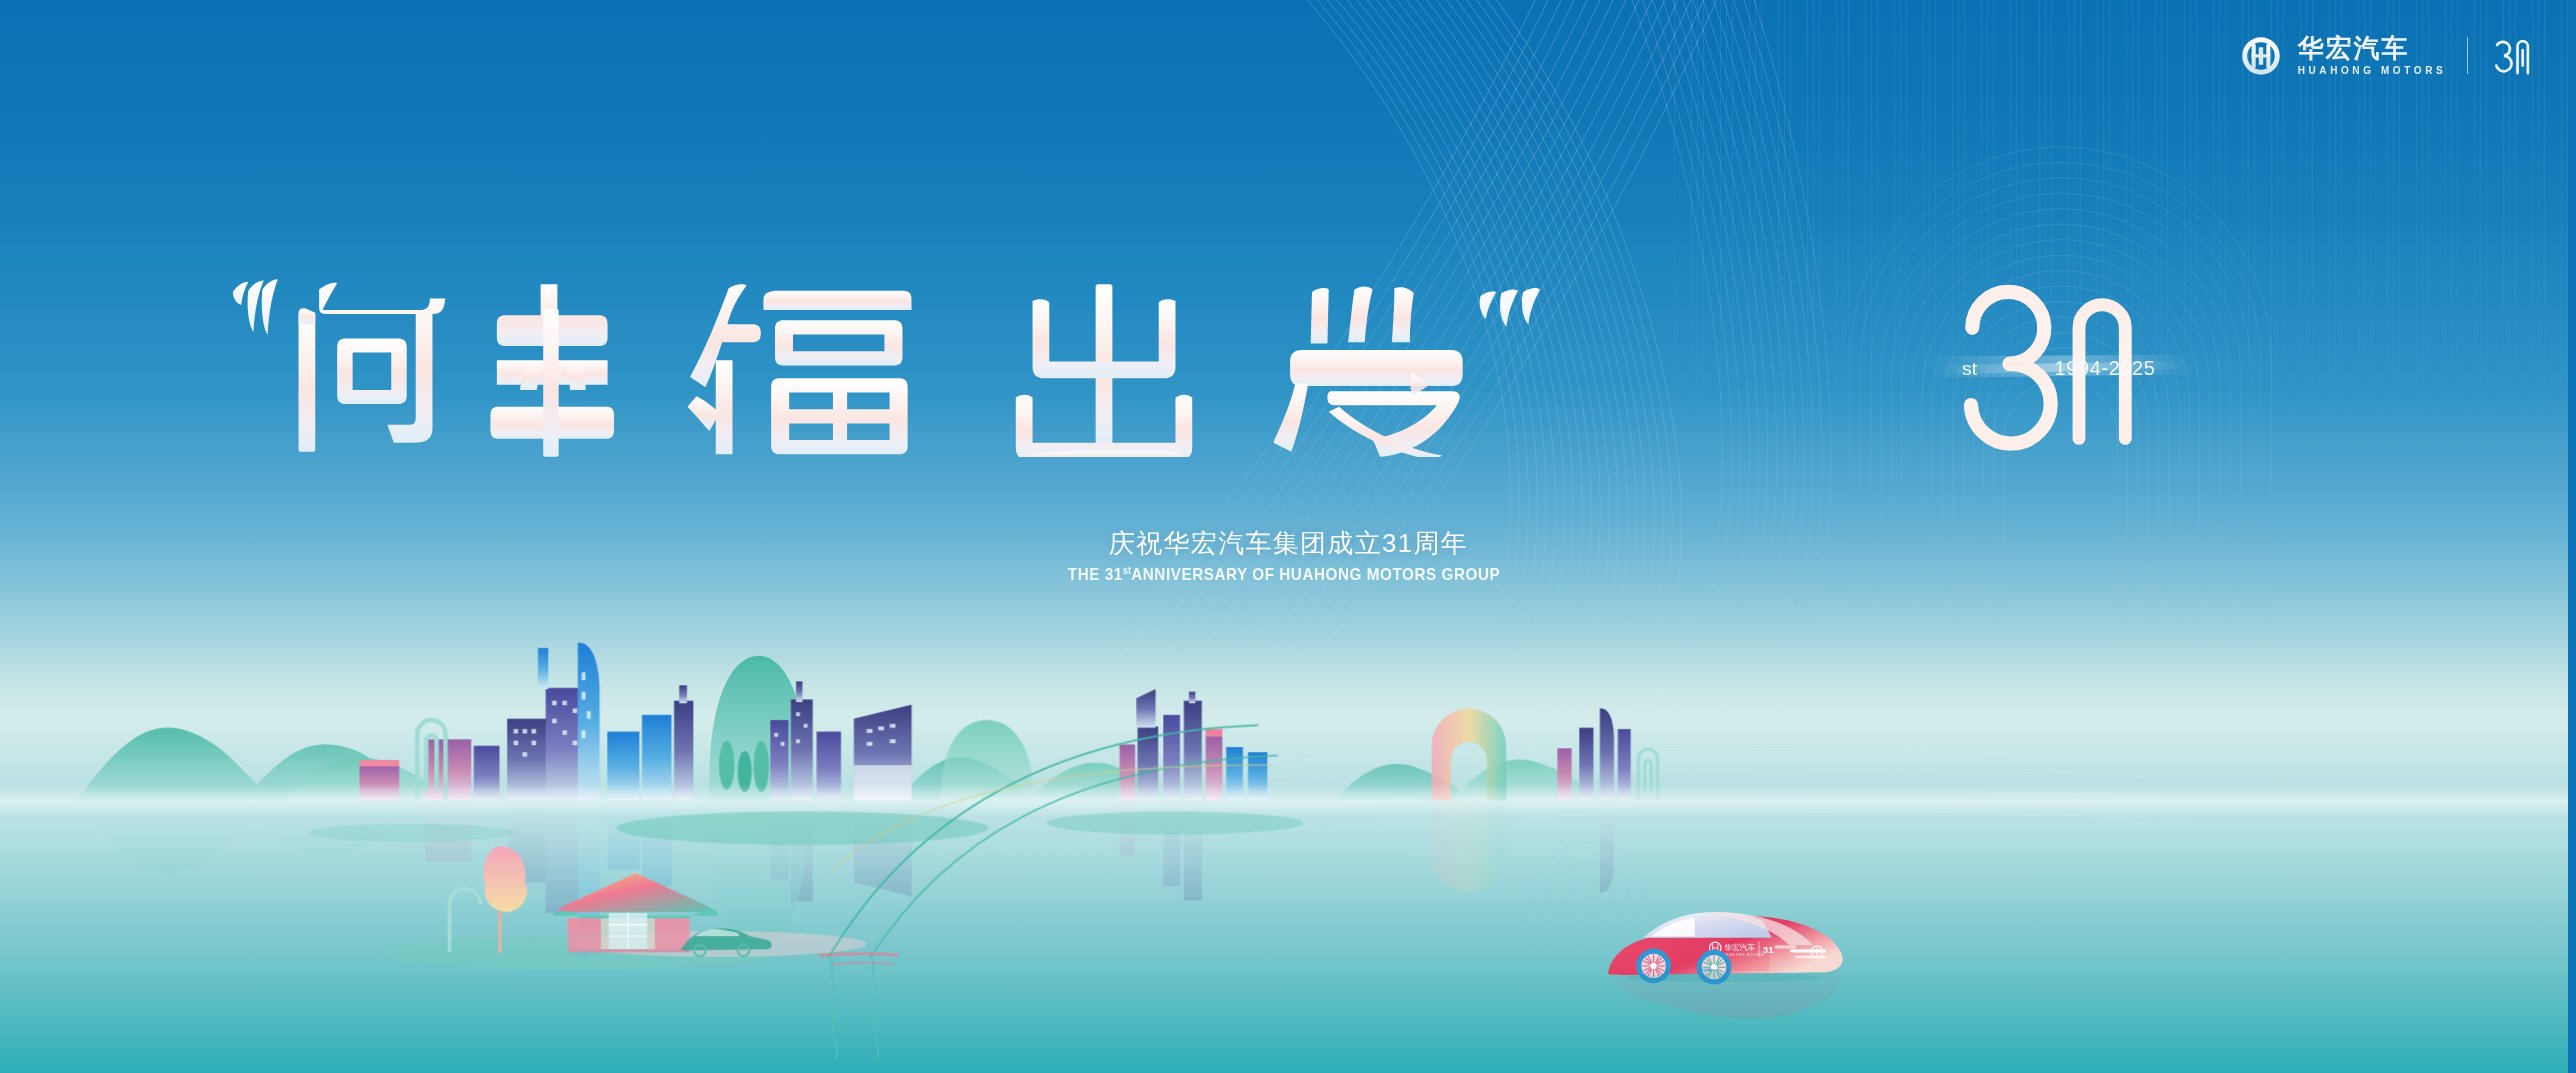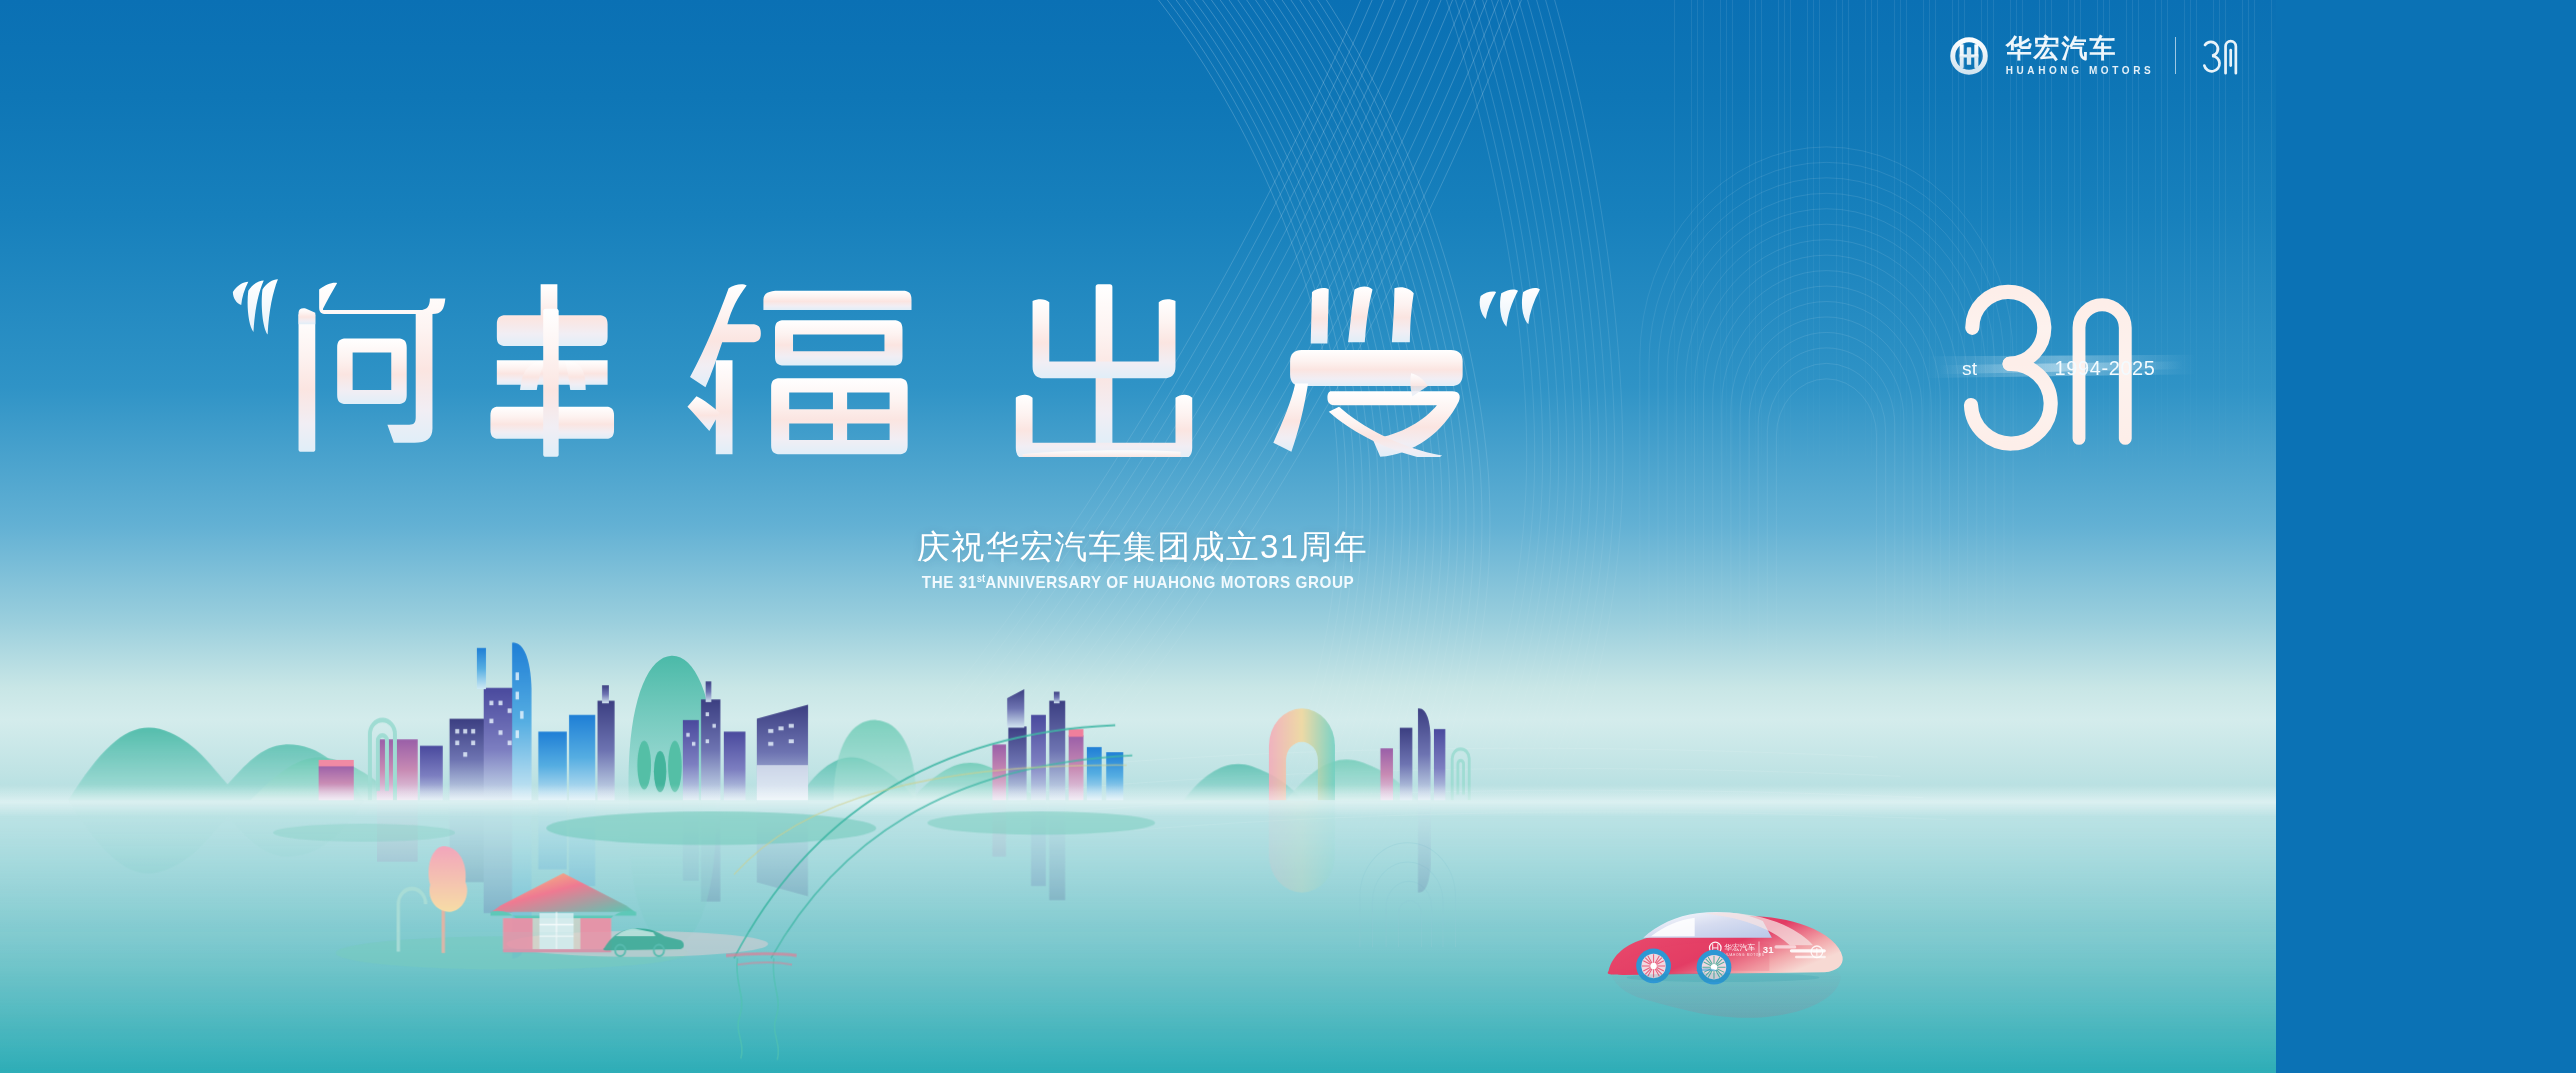--- a/index.html
+++ b/index.html
@@ -1,20 +1,20 @@
 <!DOCTYPE html>
 <html style="font-size:10.3px"><head>
 <meta charset="utf-8">
 <style>
   html,body{margin:0;padding:0;background:#0b72b5;}
   body{font-family:"Liberation Sans","DejaVu Sans",sans-serif;}
 
   #poster{
     position:relative;
-    width:2276px;height:1074px;
+    width:2568px;height:1074px;
     overflow:hidden;
     background:
       linear-gradient(180deg,
         #0a70b4 0%,
         #0e76b6 9%,
         #1780bc 20%,
         #2f93c6 36%,
         #63b1d4 49%,
         #9bcfdd 58%,
         #c8e6e6 64%,
@@ -65,21 +65,21 @@
     width:1365px;height:187px;
   }
   .headline svg{display:block;width:100%;height:100%;}
 
   
   .subs{
     position:absolute;left:0;right:0;top:528px;
     text-align:center;
   }
   .sub-cn{
-    font-size:33px;color:#ffffff;letter-spacing:1.3px;
+    font-size:26px;color:#ffffff;letter-spacing:1.3px;
     font-weight:400;line-height:1.18;
     text-shadow:0 1.3px 9px rgba(0,60,100,.18);
     padding-left:9px;
   }
   .sub-en{
     margin-top:6.4px;
     font-size:16.4px;color:#f2fafe;font-weight:700;
     letter-spacing:0.6px;
     transform:scaleX(.93);transform-origin:center;
     white-space:nowrap;

